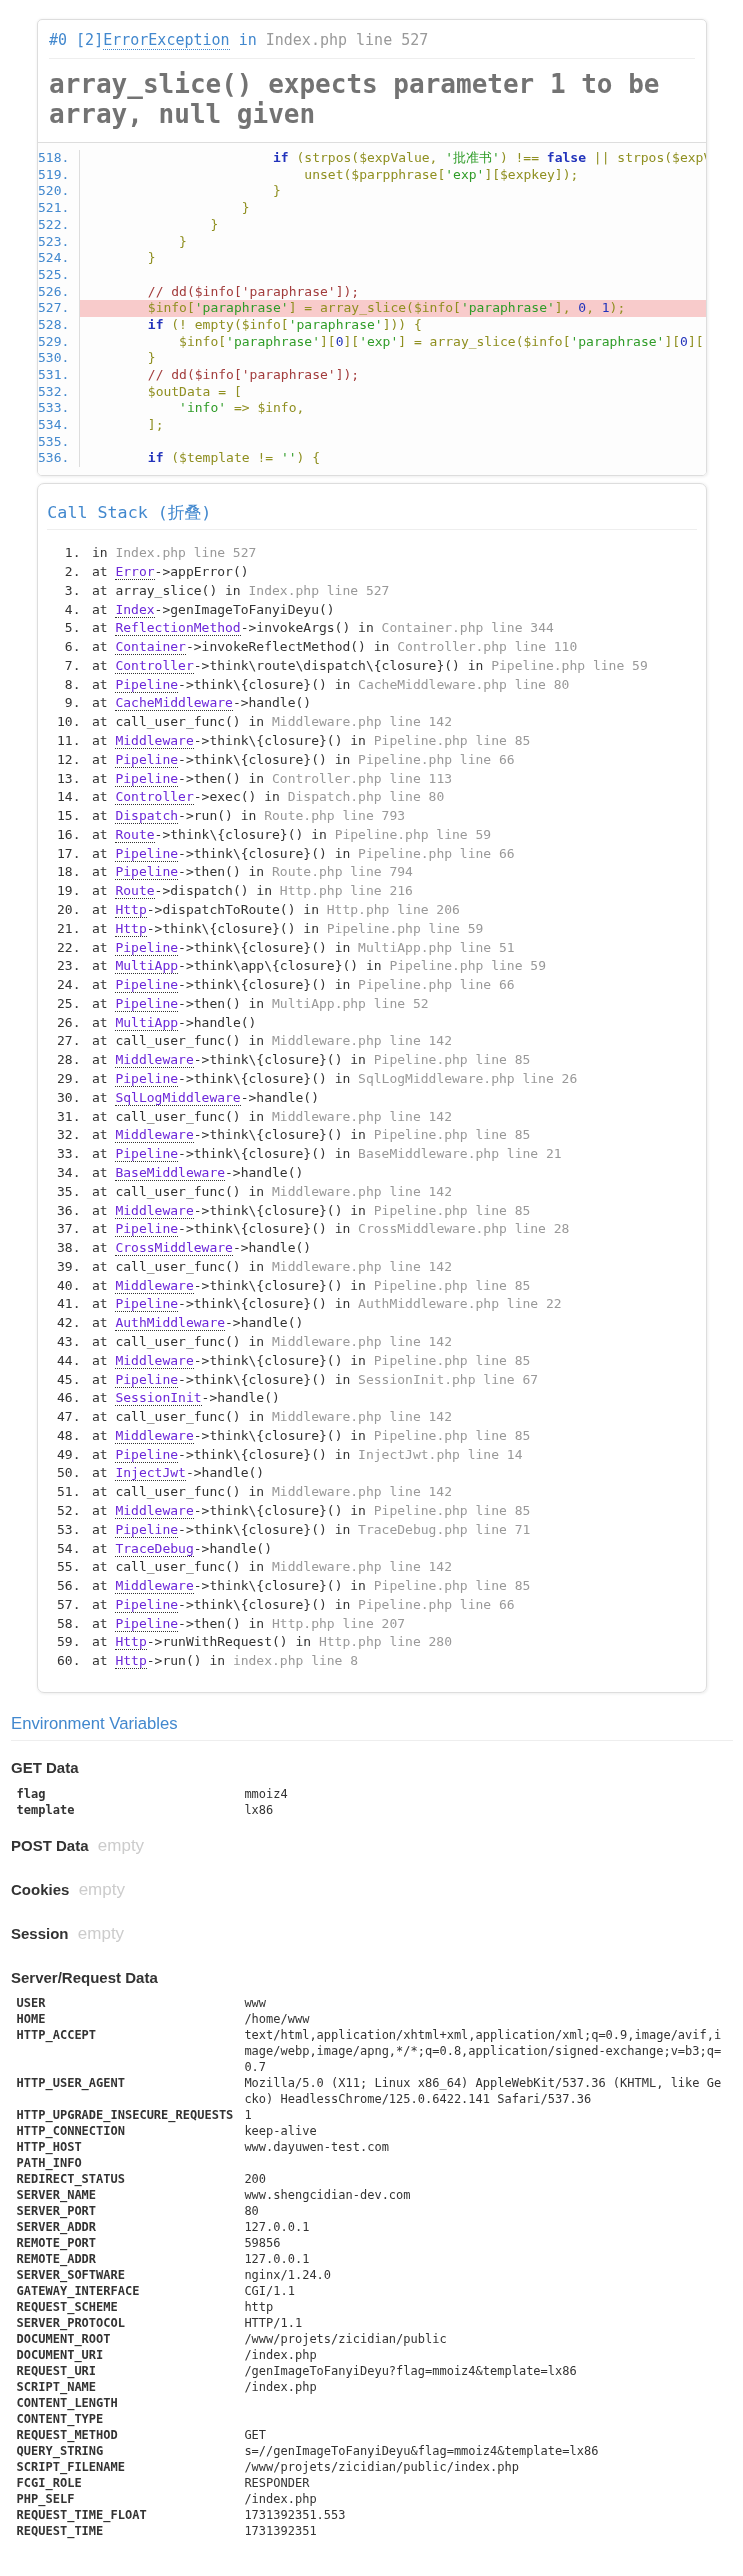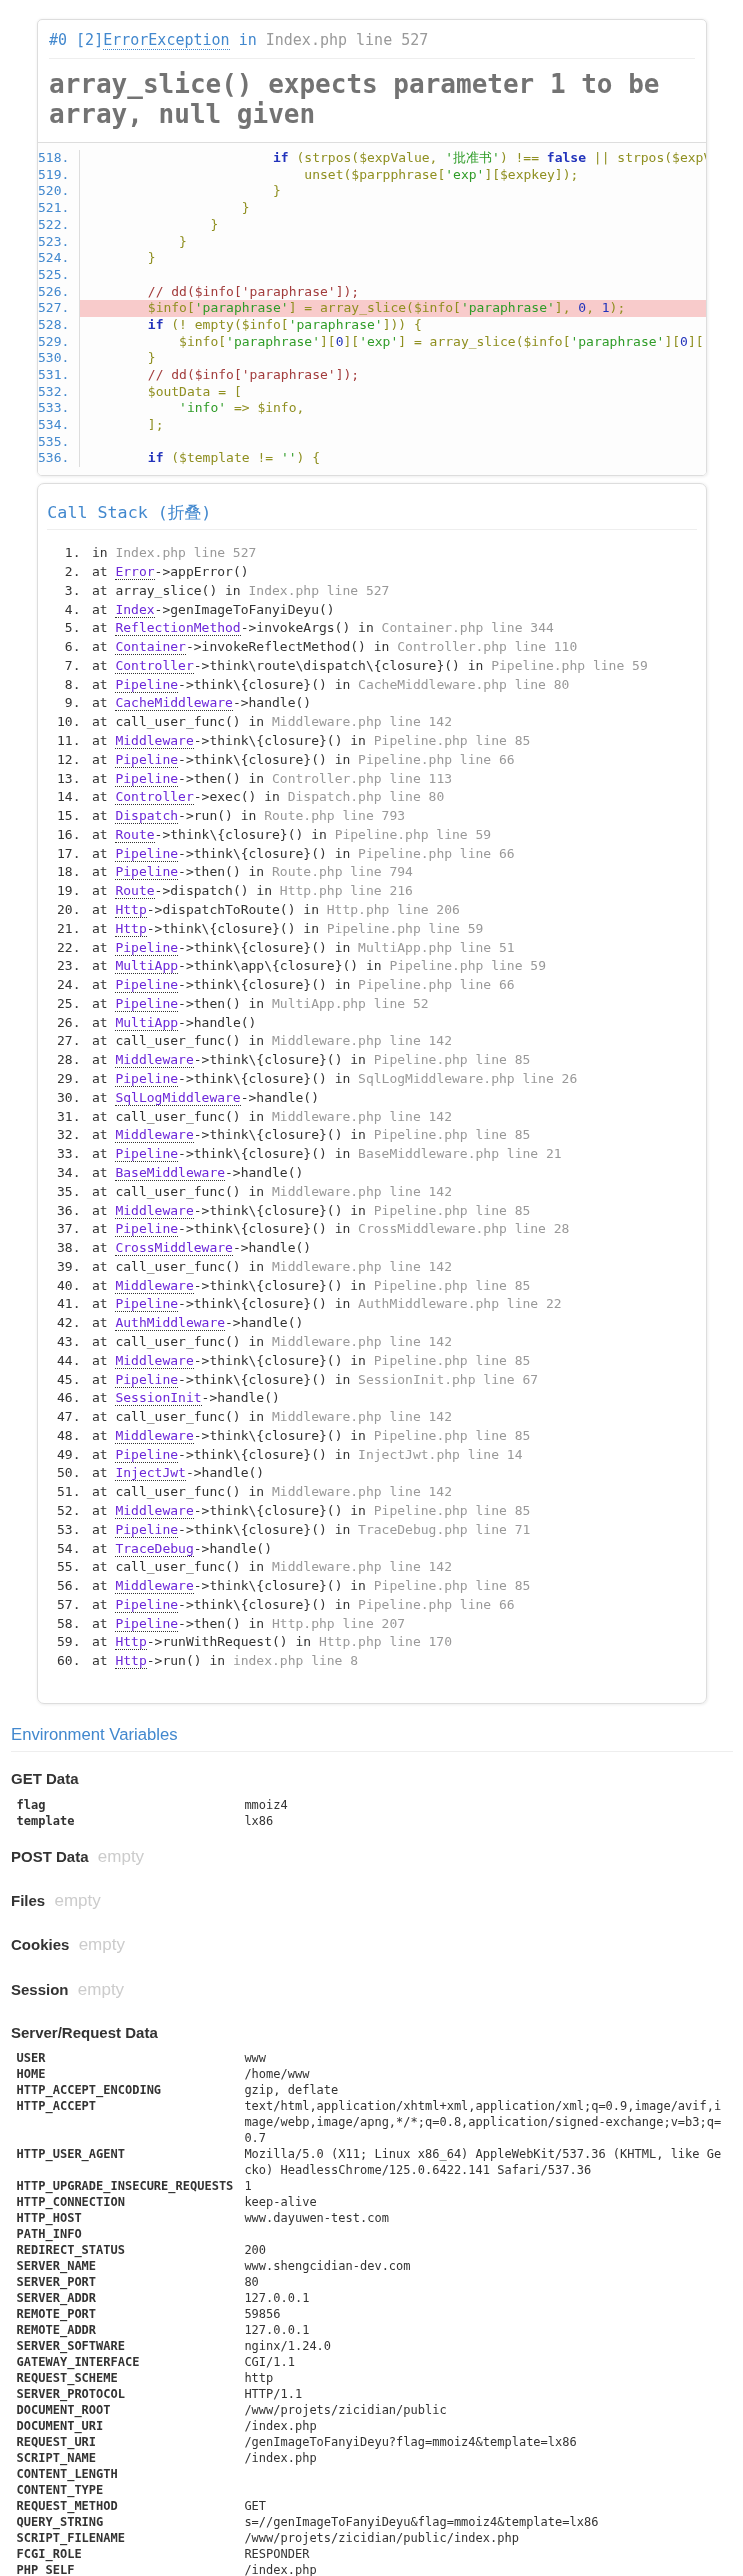--- a/index.html
+++ b/index.html
@@ -18,21 +18,21 @@
   .code-line code{flex:1;white-space:pre;overflow:hidden;padding-left:5.6px;font-family:inherit;font-size:inherit}
   .code-line.line-error code{background:#f8cbcb}
   .tk-k{color:#2233bb;font-weight:bold}
   .tk-n{color:#2233bb}
   .tk-s{color:#2f9c28}
   .tk-c{color:#a23c3c}
   .tk-d,.tk-w{color:#8f8f20}
   
   .trace{margin:7.4px 26px 0;border:0.9px solid #ddd;border-radius:7px;box-shadow:0.9px 0.9px 2.8px #eee;padding:5.6px 9.3px 9.3px;font-family:"DejaVu Sans Mono","Liberation Mono",monospace}
   .trace h2{color:#4288ce;font-weight:400;font-size:16.7px;margin:5.6px 0 0;padding:5.6px 0;border-bottom:0.9px solid #eee;cursor:pointer}
-  .trace ol{margin:13px 0 24px;padding-left:41px;font-size:13px}
+  .trace ol{margin:13px 0 13px;padding-left:41px;font-size:13px}
   .trace li{padding:1.9px 3.7px;line-height:15px}
   .sg-plain{color:#333}
   .sg-u{color:#6d28d9;text-decoration:none;border-bottom:0.9px dotted #333;cursor:help}
   .sg-file{color:#999;text-decoration:none}
   
   .env-title{color:#4288ce;font-weight:400;font-size:16.7px;margin:15px 0 0;padding:5.6px 0;border-bottom:0.9px solid #eee}
   .echo{margin-top:5.6px}
   .caption{font-size:15px;font-weight:bold;padding:9.3px 0 5.6px;margin-top:9.3px;color:#333}
   .caption small{color:#ccc;font-weight:normal;font-size:17px;margin-left:9.3px}
   .var-table{width:100%;margin:3.7px 0 1.9px;table-layout:fixed;border-collapse:collapse;word-wrap:break-word}
@@ -183,21 +183,21 @@
       <li><span class="sg-plain">at </span><abbr class="sg-u">Pipeline</abbr><span class="sg-plain">-&gt;think\{closure}() in </span><a class="sg-file">InjectJwt.php line 14</a></li>
       <li><span class="sg-plain">at </span><abbr class="sg-u">InjectJwt</abbr><span class="sg-plain">-&gt;handle()</span></li>
       <li><span class="sg-plain">at call_user_func() in </span><a class="sg-file">Middleware.php line 142</a></li>
       <li><span class="sg-plain">at </span><abbr class="sg-u">Middleware</abbr><span class="sg-plain">-&gt;think\{closure}() in </span><a class="sg-file">Pipeline.php line 85</a></li>
       <li><span class="sg-plain">at </span><abbr class="sg-u">Pipeline</abbr><span class="sg-plain">-&gt;think\{closure}() in </span><a class="sg-file">TraceDebug.php line 71</a></li>
       <li><span class="sg-plain">at </span><abbr class="sg-u">TraceDebug</abbr><span class="sg-plain">-&gt;handle()</span></li>
       <li><span class="sg-plain">at call_user_func() in </span><a class="sg-file">Middleware.php line 142</a></li>
       <li><span class="sg-plain">at </span><abbr class="sg-u">Middleware</abbr><span class="sg-plain">-&gt;think\{closure}() in </span><a class="sg-file">Pipeline.php line 85</a></li>
       <li><span class="sg-plain">at </span><abbr class="sg-u">Pipeline</abbr><span class="sg-plain">-&gt;think\{closure}() in </span><a class="sg-file">Pipeline.php line 66</a></li>
       <li><span class="sg-plain">at </span><abbr class="sg-u">Pipeline</abbr><span class="sg-plain">-&gt;then() in </span><a class="sg-file">Http.php line 207</a></li>
-      <li><span class="sg-plain">at </span><abbr class="sg-u">Http</abbr><span class="sg-plain">-&gt;runWithRequest() in </span><a class="sg-file">Http.php line 170</a></li>
+      <li><span class="sg-plain">at </span><abbr class="sg-u">Http</abbr><span class="sg-plain">-&gt;runWithRequest() in </span><a class="sg-file">Http.php line 280</a></li>
       <li><span class="sg-plain">at </span><abbr class="sg-u">Http</abbr><span class="sg-plain">-&gt;run() in </span><a class="sg-file">index.php line 8</a></li>
     </ol>
 </div>
 
 <h2 class="env-title">Environment Variables</h2>
 
 <div id="env-sections">
     <div class="echo">
       <div class="caption"><span>GET Data</span></div>
       <table class="var-table">
@@ -210,45 +210,38 @@
             <td class="k">template</td>
             <td class="v">lx86</td>
           </tr>
         </tbody>
       </table>
     </div>
     <div class="echo">
       <div class="caption"><span>POST Data</span><small>empty</small></div>
     </div>
     <div class="echo">
-      <div class="caption"><span>Files</span><small>empty</small></div>
-    </div>
-    <div class="echo">
       <div class="caption"><span>Cookies</span><small>empty</small></div>
     </div>
     <div class="echo">
       <div class="caption"><span>Session</span><small>empty</small></div>
     </div>
     <div class="echo">
       <div class="caption"><span>Server/Request Data</span></div>
       <table class="var-table">
         <tbody>
           <tr>
             <td class="k">USER</td>
             <td class="v">www</td>
           </tr>
           <tr>
             <td class="k">HOME</td>
             <td class="v">/home/www</td>
           </tr>
           <tr>
-            <td class="k">HTTP_ACCEPT_ENCODING</td>
-            <td class="v">gzip, deflate</td>
-          </tr>
-          <tr>
             <td class="k">HTTP_ACCEPT</td>
             <td class="v">text/html,application/xhtml+xml,application/xml;q=0.9,image/avif,image/webp,image/apng,*/*;q=0.8,application/signed-exchange;v=b3;q=0.7</td>
           </tr>
           <tr>
             <td class="k">HTTP_USER_AGENT</td>
             <td class="v">Mozilla/5.0 (X11; Linux x86_64) AppleWebKit/537.36 (KHTML, like Gecko) HeadlessChrome/125.0.6422.141 Safari/537.36</td>
           </tr>
           <tr>
             <td class="k">HTTP_UPGRADE_INSECURE_REQUESTS</td>
             <td class="v">1</td>

